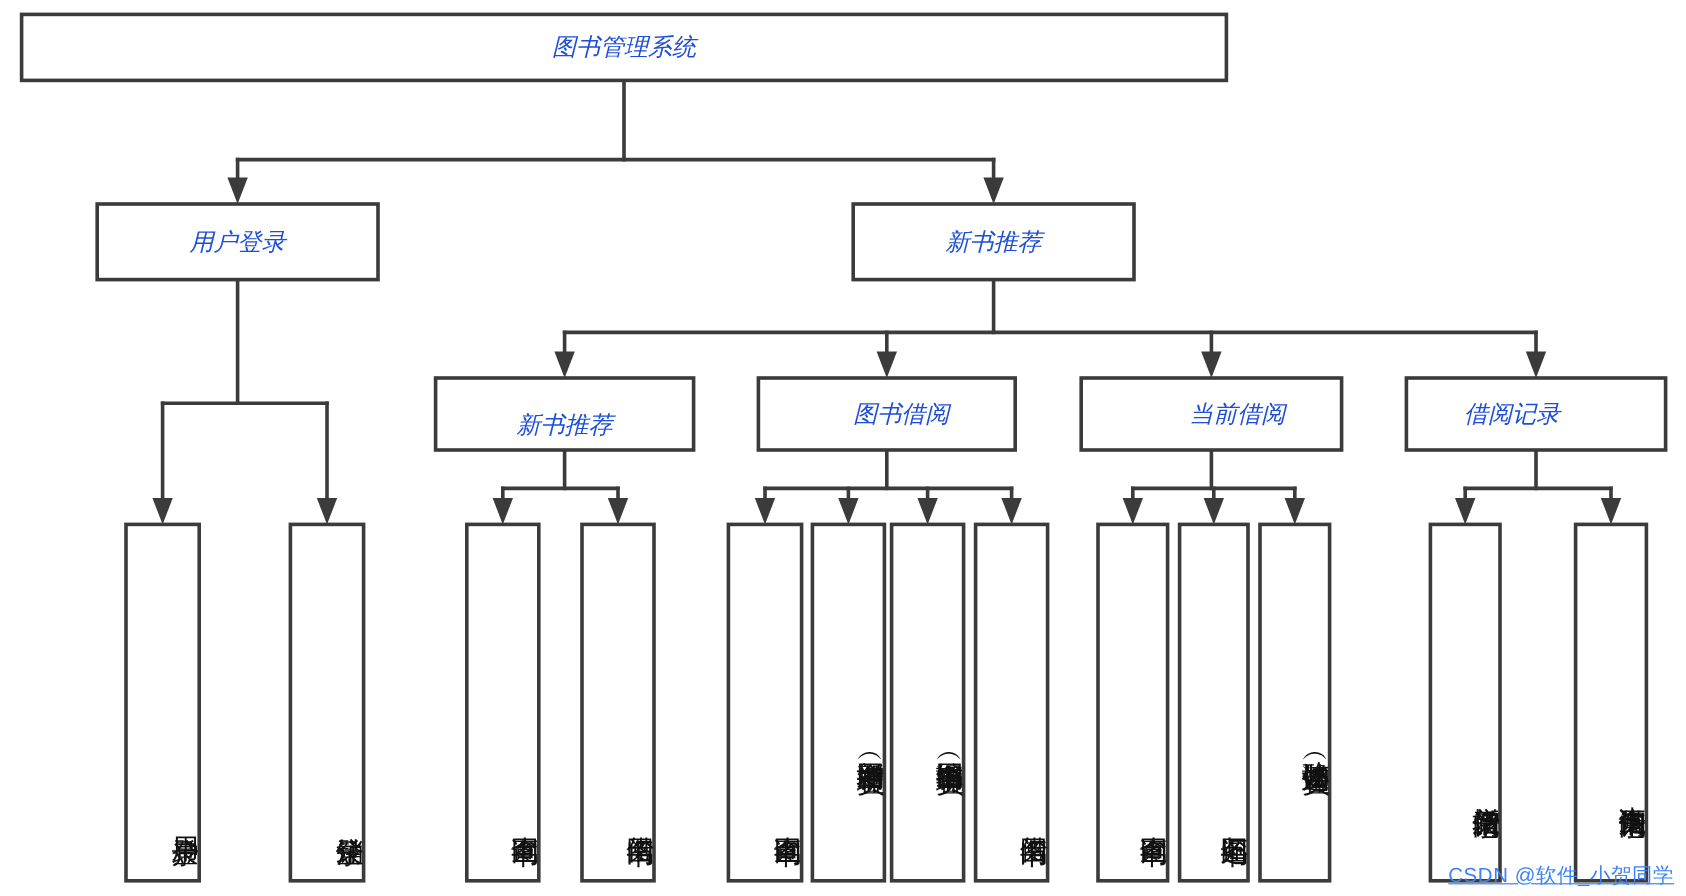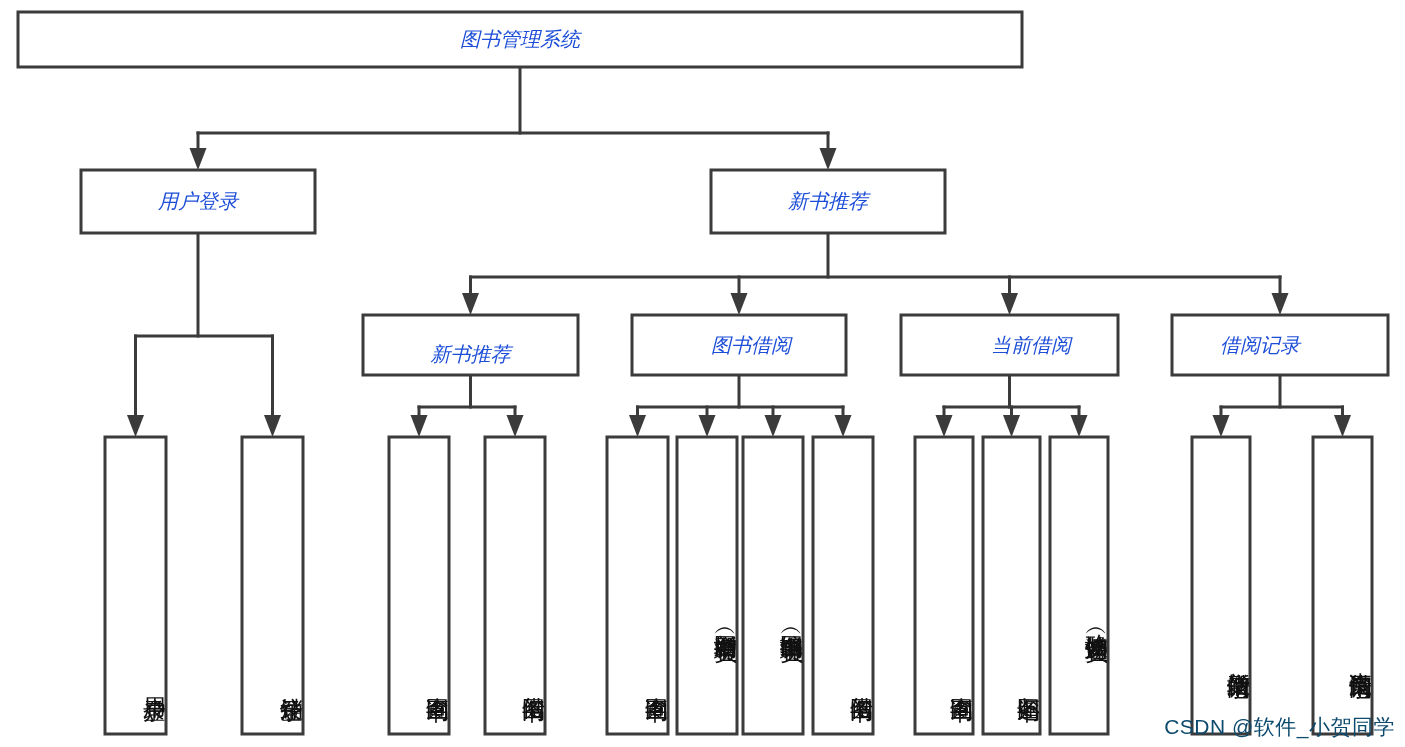--- a/index.html
+++ b/index.html
@@ -38,25 +38,26 @@
     align-items:center;
     justify-content:center;
     pointer-events:none;
     white-space:nowrap;
     font-style:italic;
   }
   #watermark{
     position:absolute;
     right:10px;bottom:6px;
     font-family:"Liberation Sans","DejaVu Sans",sans-serif;
-    font-size:21px;
-    color:#0c4a6e;
+    font-size:17px;
+    color:#3b82f6;
     letter-spacing:0.5px;
     white-space:nowrap;
     pointer-events:none;
+    text-decoration:underline;
   }
 </style>
 </head>
 <body>
 
 <div id="diagram-root">
   <svg id="tree-svg" viewBox="0 0 1405 747" preserveAspectRatio="none" xmlns="http://www.w3.org/2000/svg">
     <g id="edges-layer">
         <line x1="520" y1="67" x2="520" y2="133" class="edge-line"></line>
         <line x1="198" y1="133" x2="828" y2="133" class="edge-line"></line>

